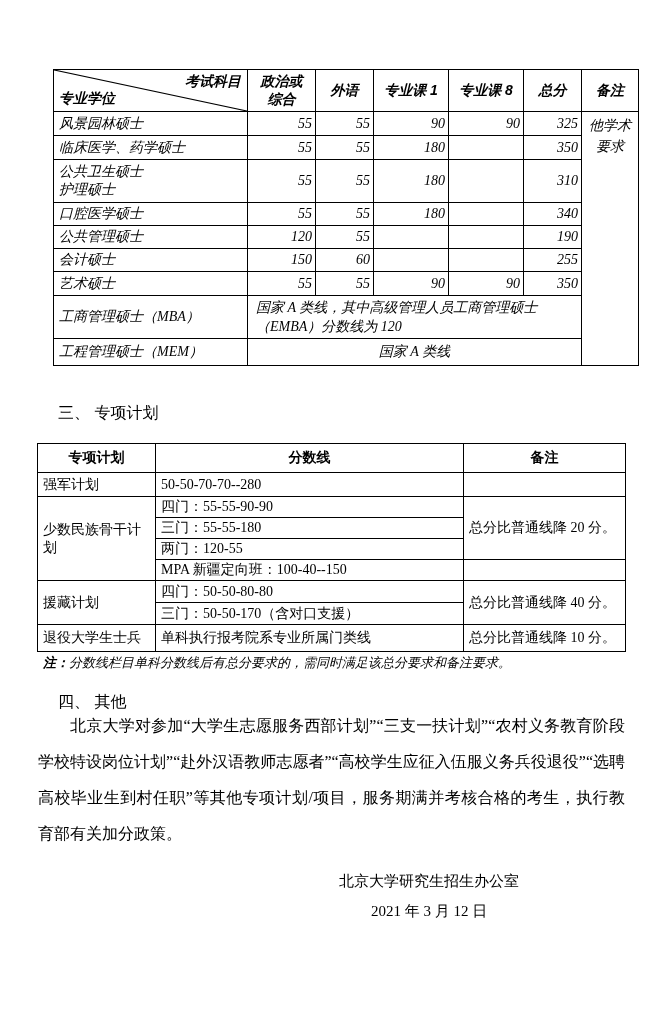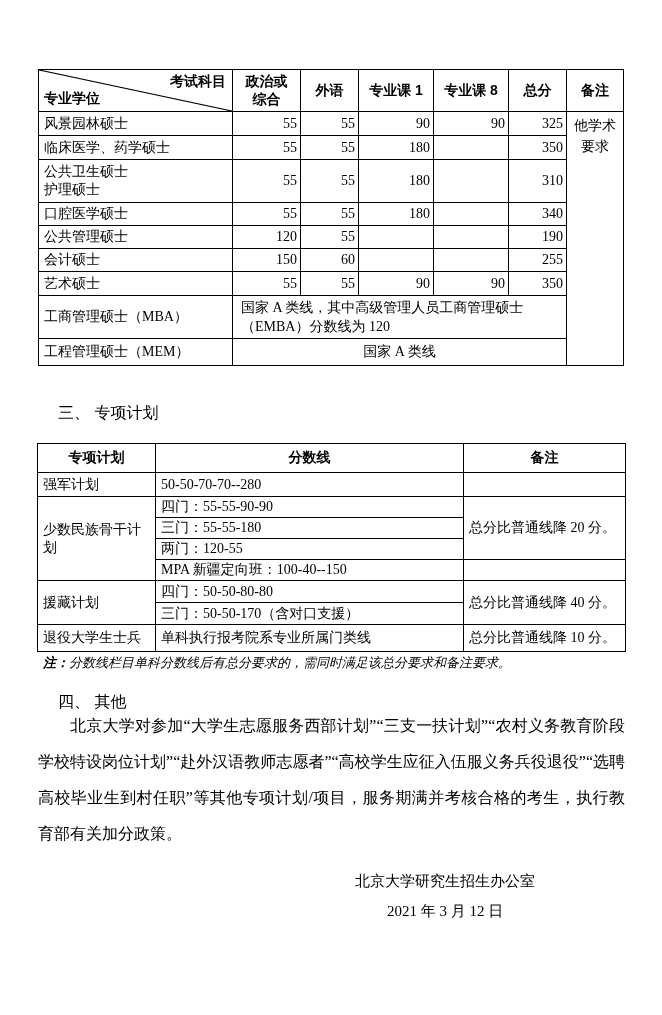--- a/index.html
+++ b/index.html
@@ -9,21 +9,21 @@
     width:662px; height:1015px;
     background:#ffffff;
     color:#000;
     font-family:"Liberation Serif","DejaVu Serif",serif;
     overflow:hidden;
   }
   table { border-collapse:collapse; table-layout:fixed; }
   td { border:1px solid #000; font-size:14px; color:#000; overflow:hidden; }
 
   
-  .t1 { position:absolute; left:38px; top:69px; width:585px; border:1.5px solid #000; }
+  .t1 { position:absolute; left:53px; top:69px; width:585px; border:1.5px solid #000;font-style:italic; }
   .t1 td { padding:0 3px; vertical-align:middle; }
   .th {
     font-family:"Liberation Sans","DejaVu Sans",sans-serif;
     font-weight:bold; text-align:center; line-height:1.25;
   }
   .pre { white-space:pre-line; }
   .corner { position:relative; padding:0; }
   .corner svg { position:absolute; left:0; top:0; width:100%; height:100%; }
   .corner .ct {
     position:absolute; right:6px; top:3px;
@@ -63,21 +63,21 @@
   .note .nlabel { font-weight:bold; }
 
   
   .para {
     position:absolute; left:38px; top:708px; width:587px;
     font-size:16px; line-height:36px; text-align:justify; text-indent:2em;
   }
 
   
   .signature {
-    position:absolute; left:330px; top:866px; width:230px;
+    position:absolute; left:314px; top:866px; width:230px;
     text-align:center; font-size:15px; line-height:30px;
   }
 </style>
 </head>
 <body>
 
 <div class="page">
 
   <table class="t1">
     <colgroup>

